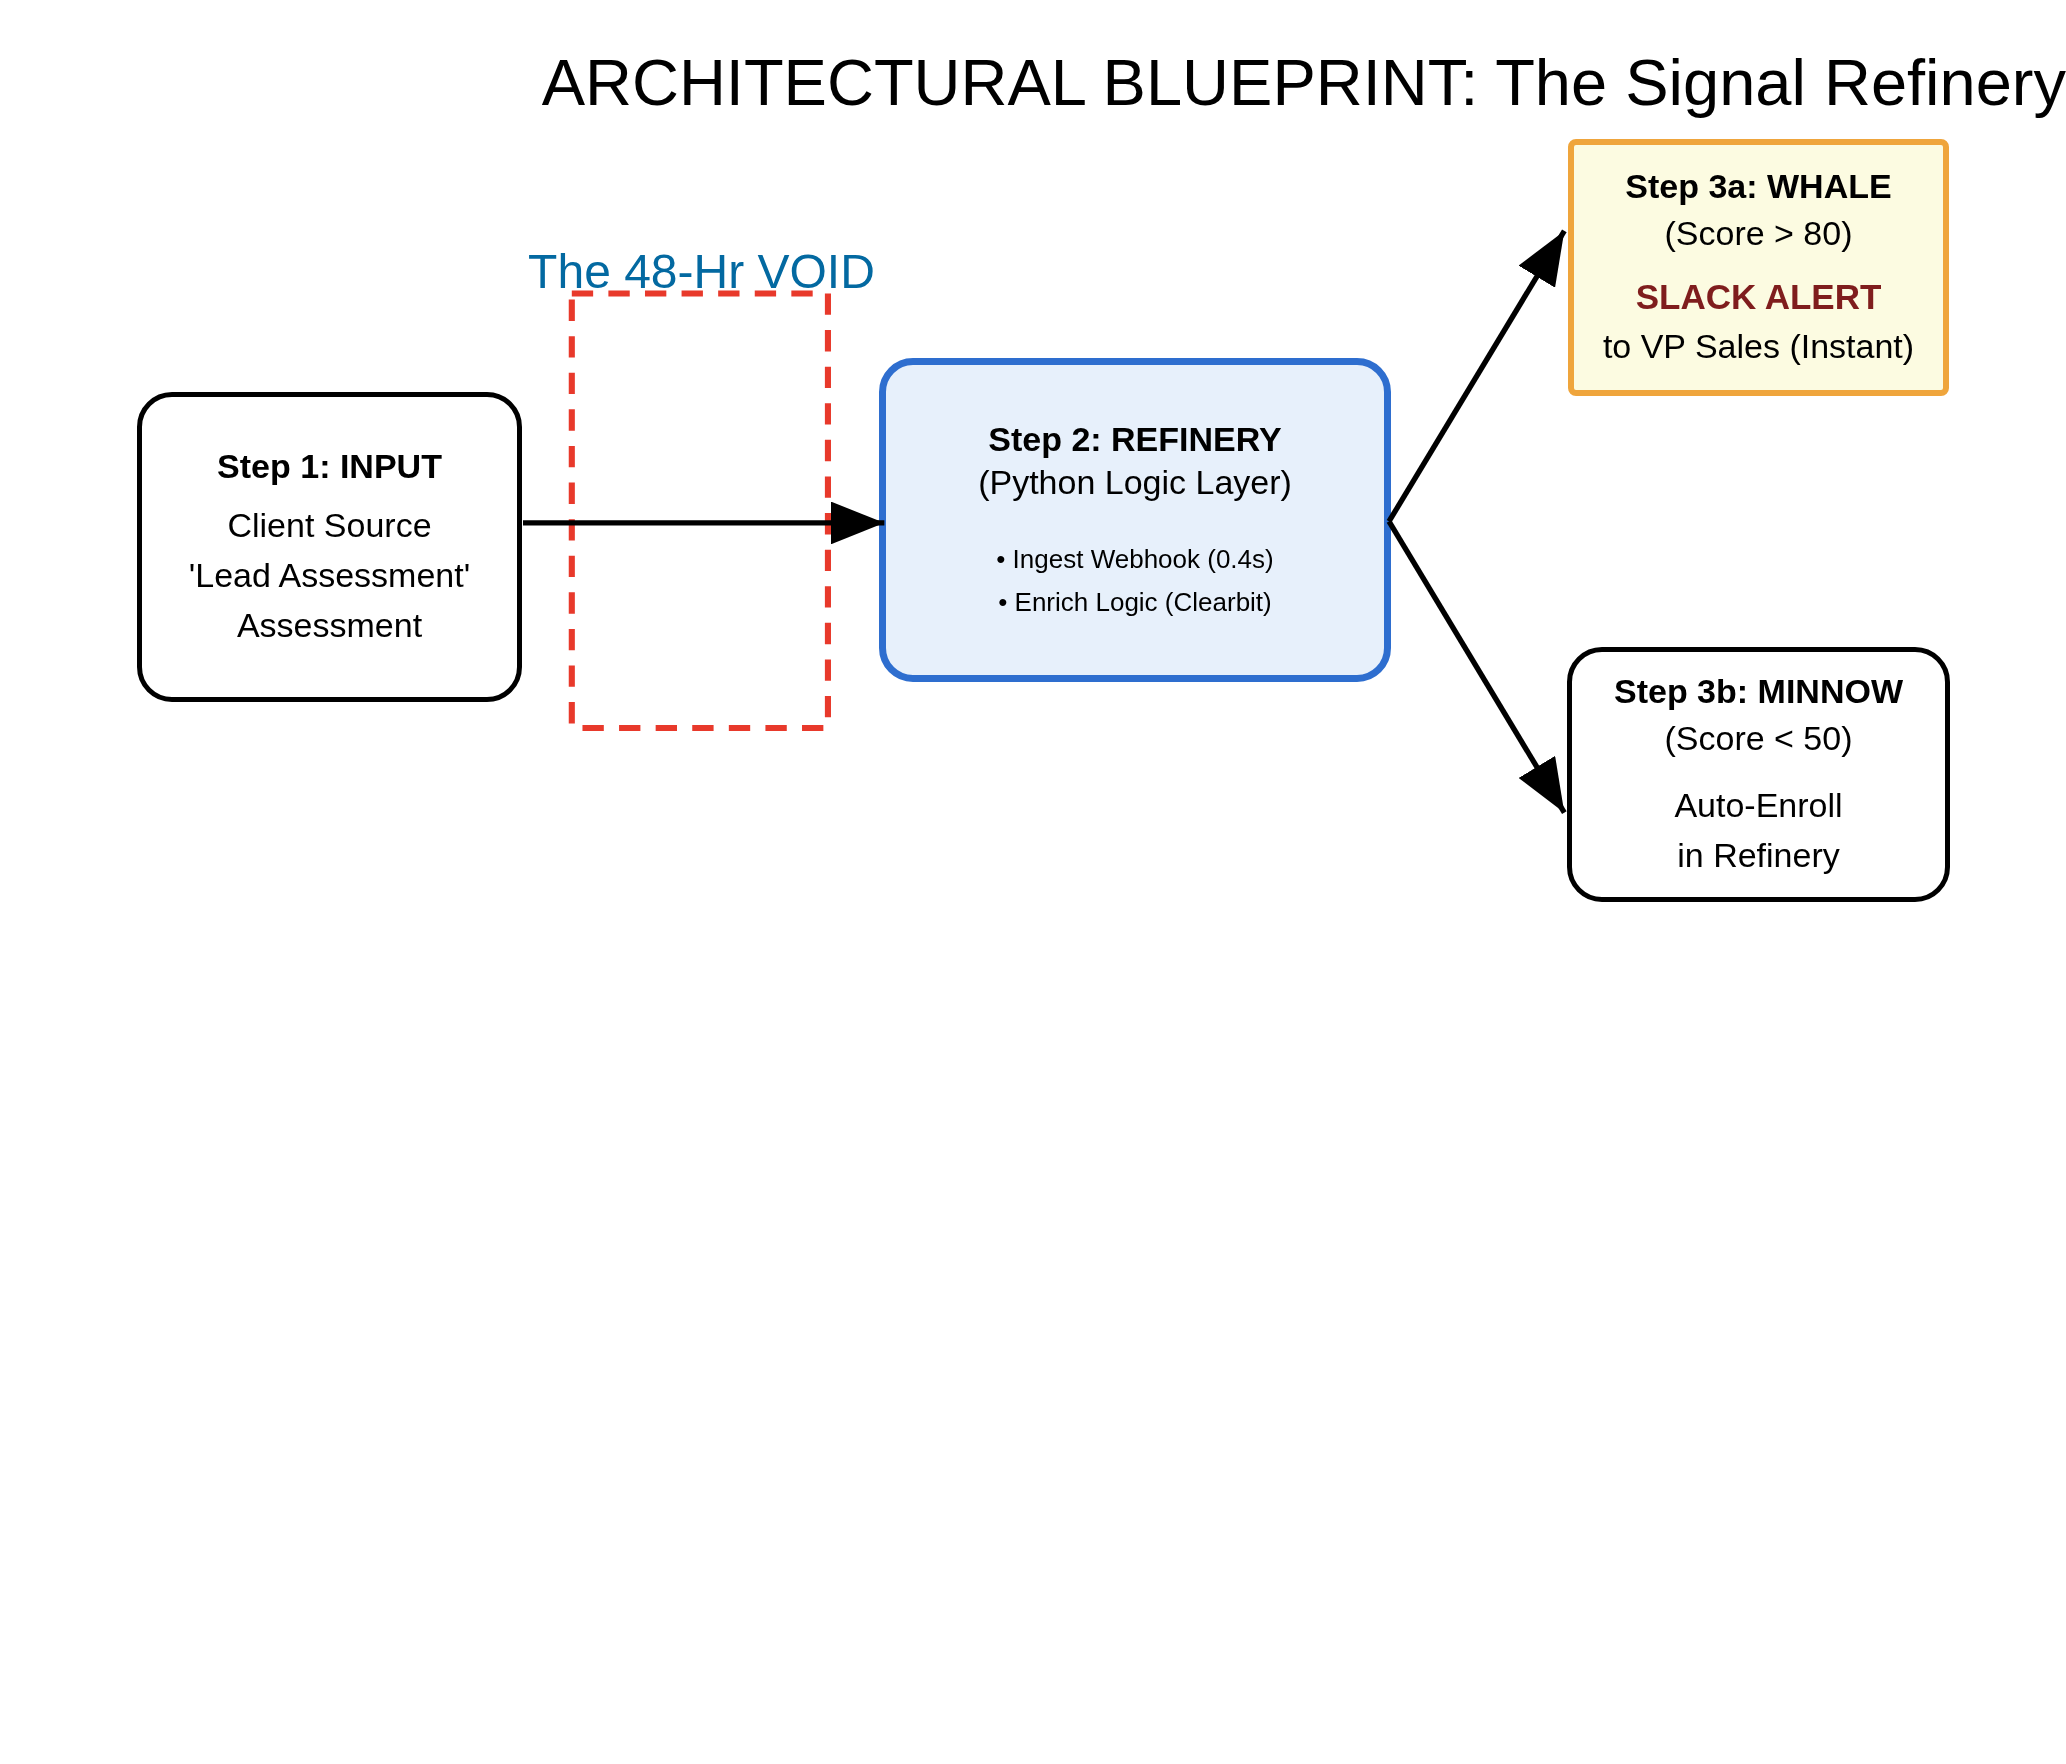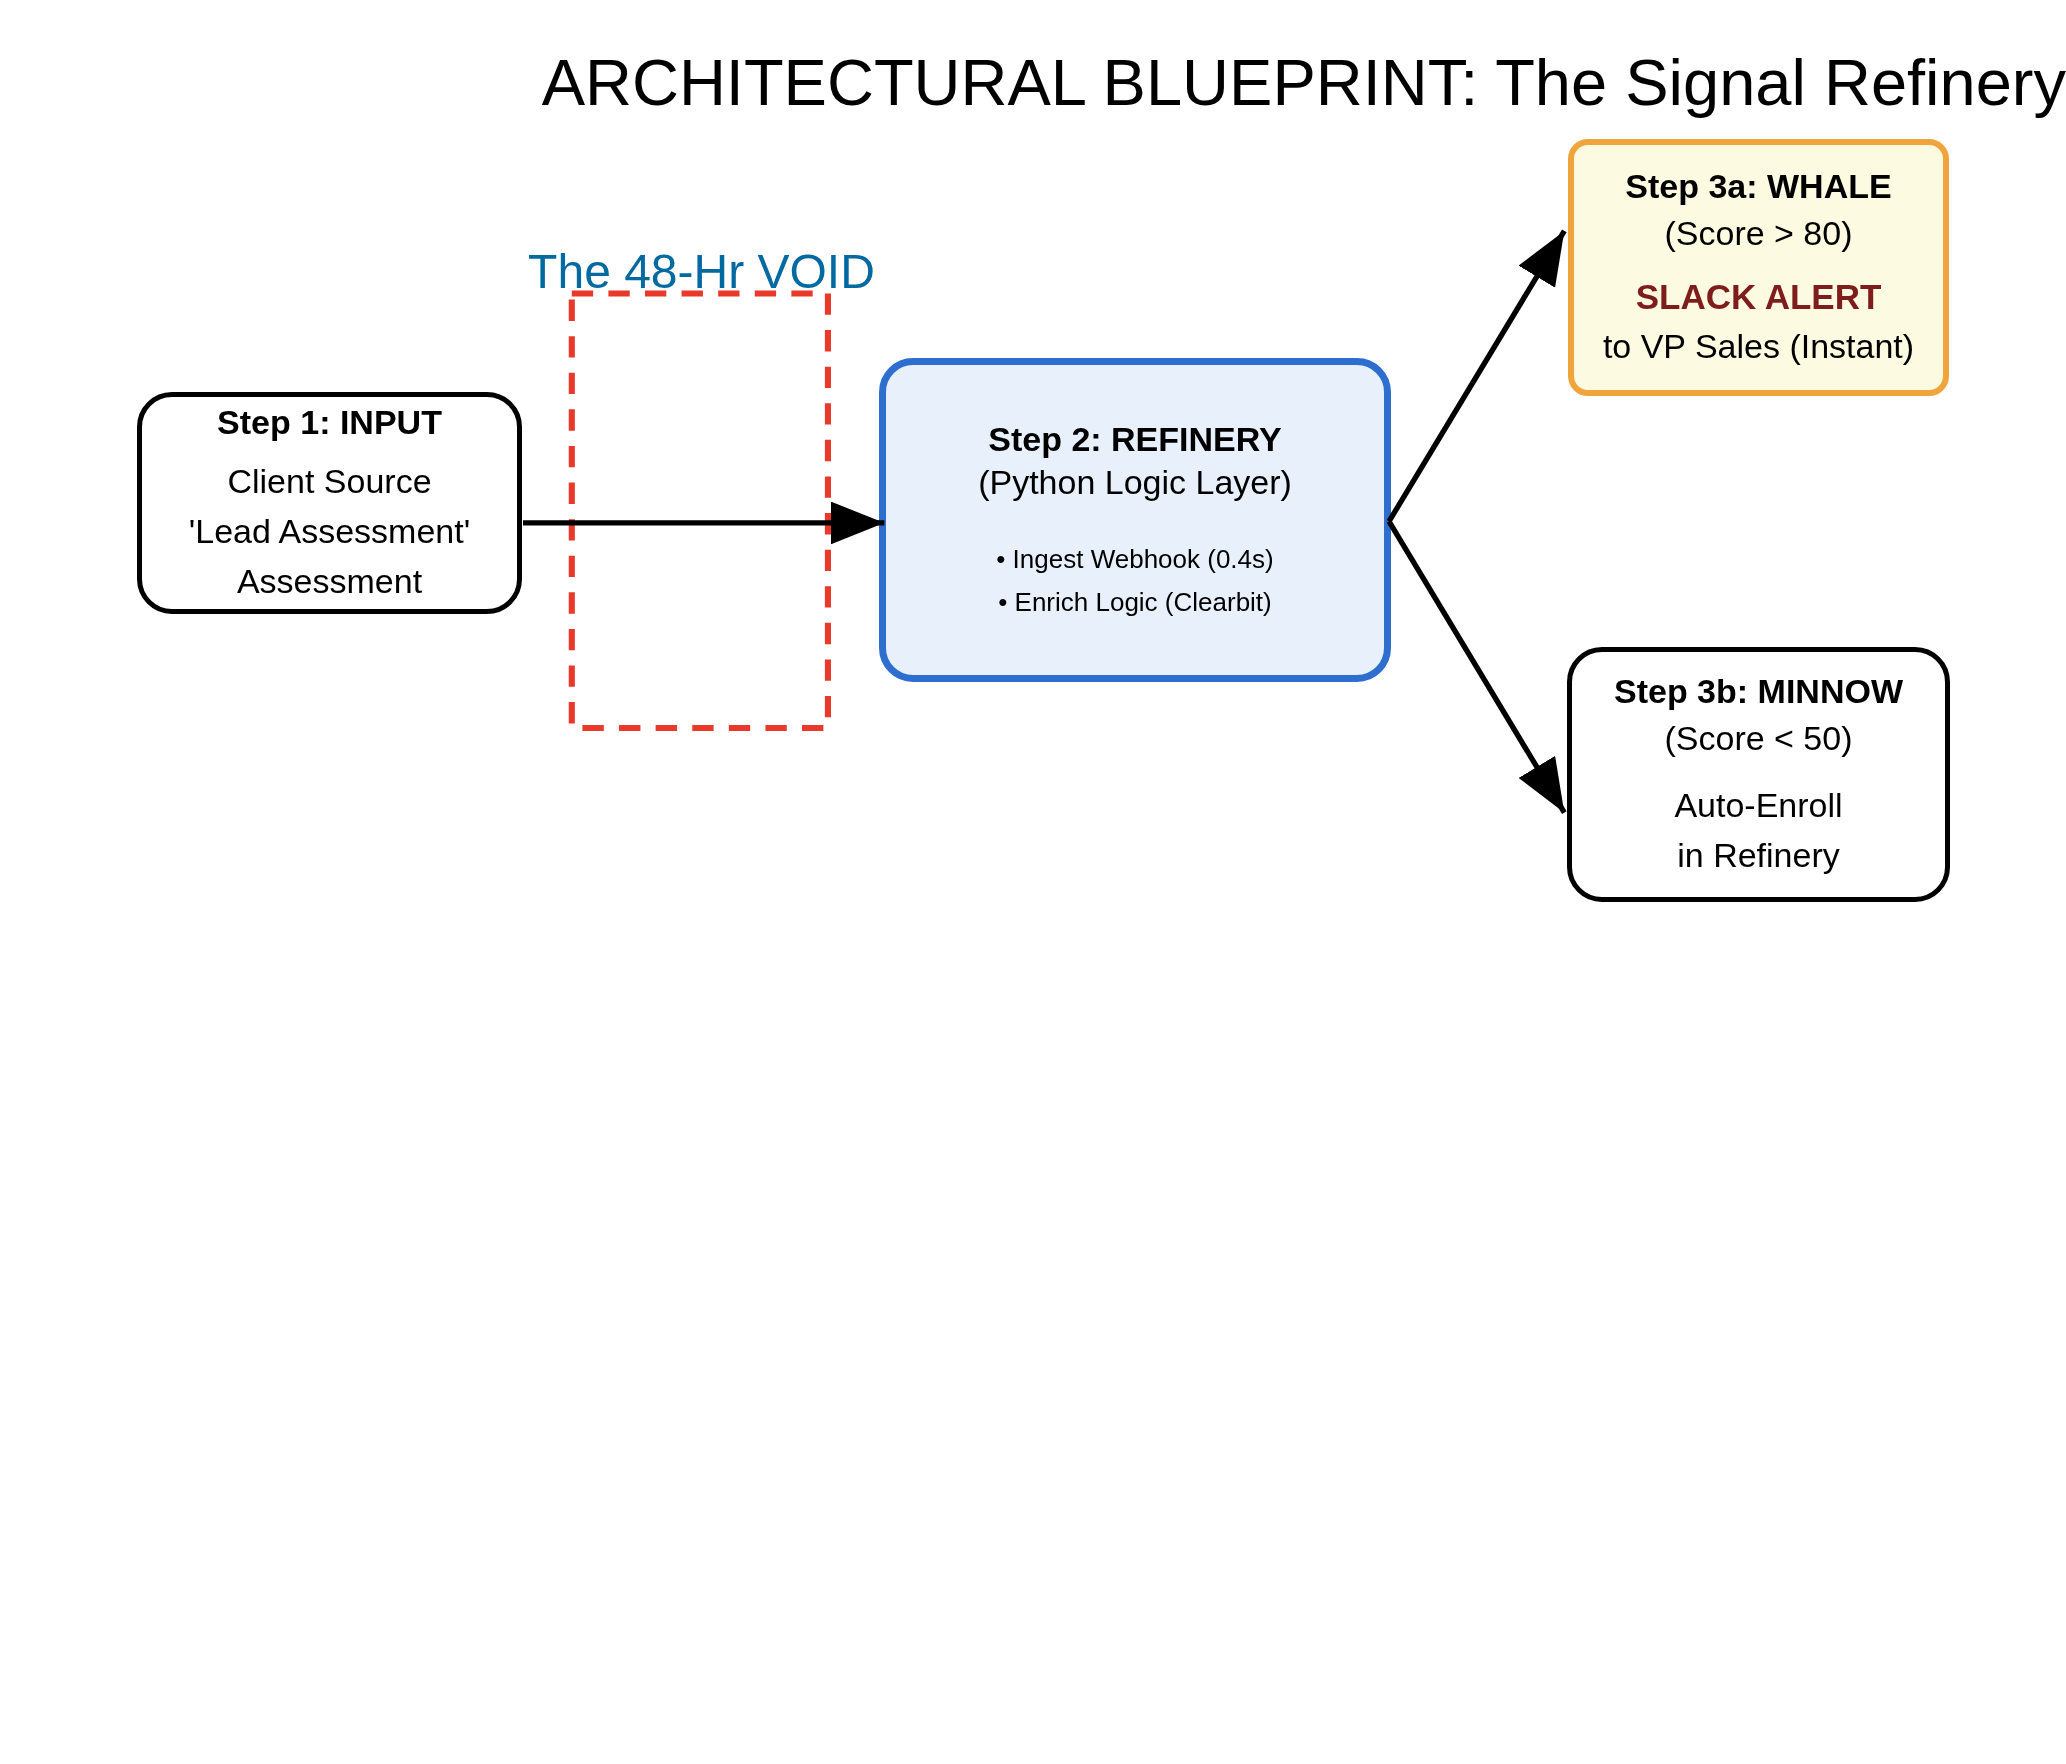--- a/index.html
+++ b/index.html
@@ -30,42 +30,42 @@
     display: flex;
     flex-direction: column;
     align-items: center;
     justify-content: center;
     text-align: center;
   }
   .node .heading { font-size: 34px; font-weight: 700; line-height: 44px; white-space: nowrap; }
   .node .line    { font-size: 34px; font-weight: 400; line-height: 50px; white-space: nowrap; }
 
   .node-step1 {
-    left: 137px; top: 392px; width: 385px; height: 222px;
+    left: 137px; top: 392px; width: 385px; height: 310px;
     background: #ffffff;
     border: 5.3px solid #000000;
     border-radius: 35px;
   }
   .node-step1 .heading { margin-bottom: 12.2px; }
 
   .node-step2 {
     left: 879px; top: 358px; width: 512px; height: 324px;
     background: #E7F0FB;
     border: 7.6px solid #2E6ECF;
     border-radius: 34px;
   }
   .node-step2 .line { line-height: 43px; }
   .node-step2 .bullets { margin-top: 34px; }
   .node-step2 .bullet { font-size: 26px; font-weight: 400; line-height: 43px; white-space: nowrap; }
 
   .node-step3a {
     left: 1568px; top: 139px; width: 381px; height: 257px;
     background: #FCFBE1;
     border: 6.1px solid #EFA53C;
-    border-radius: 20px;
+    border-radius: 8px;
   }
   .node-step3a .alert {
     margin-top: 13.7px;
     font-size: 35px;
     font-weight: 700;
     line-height: 49px;
     color: #7f1d1d;
     white-space: nowrap;
   }
 

